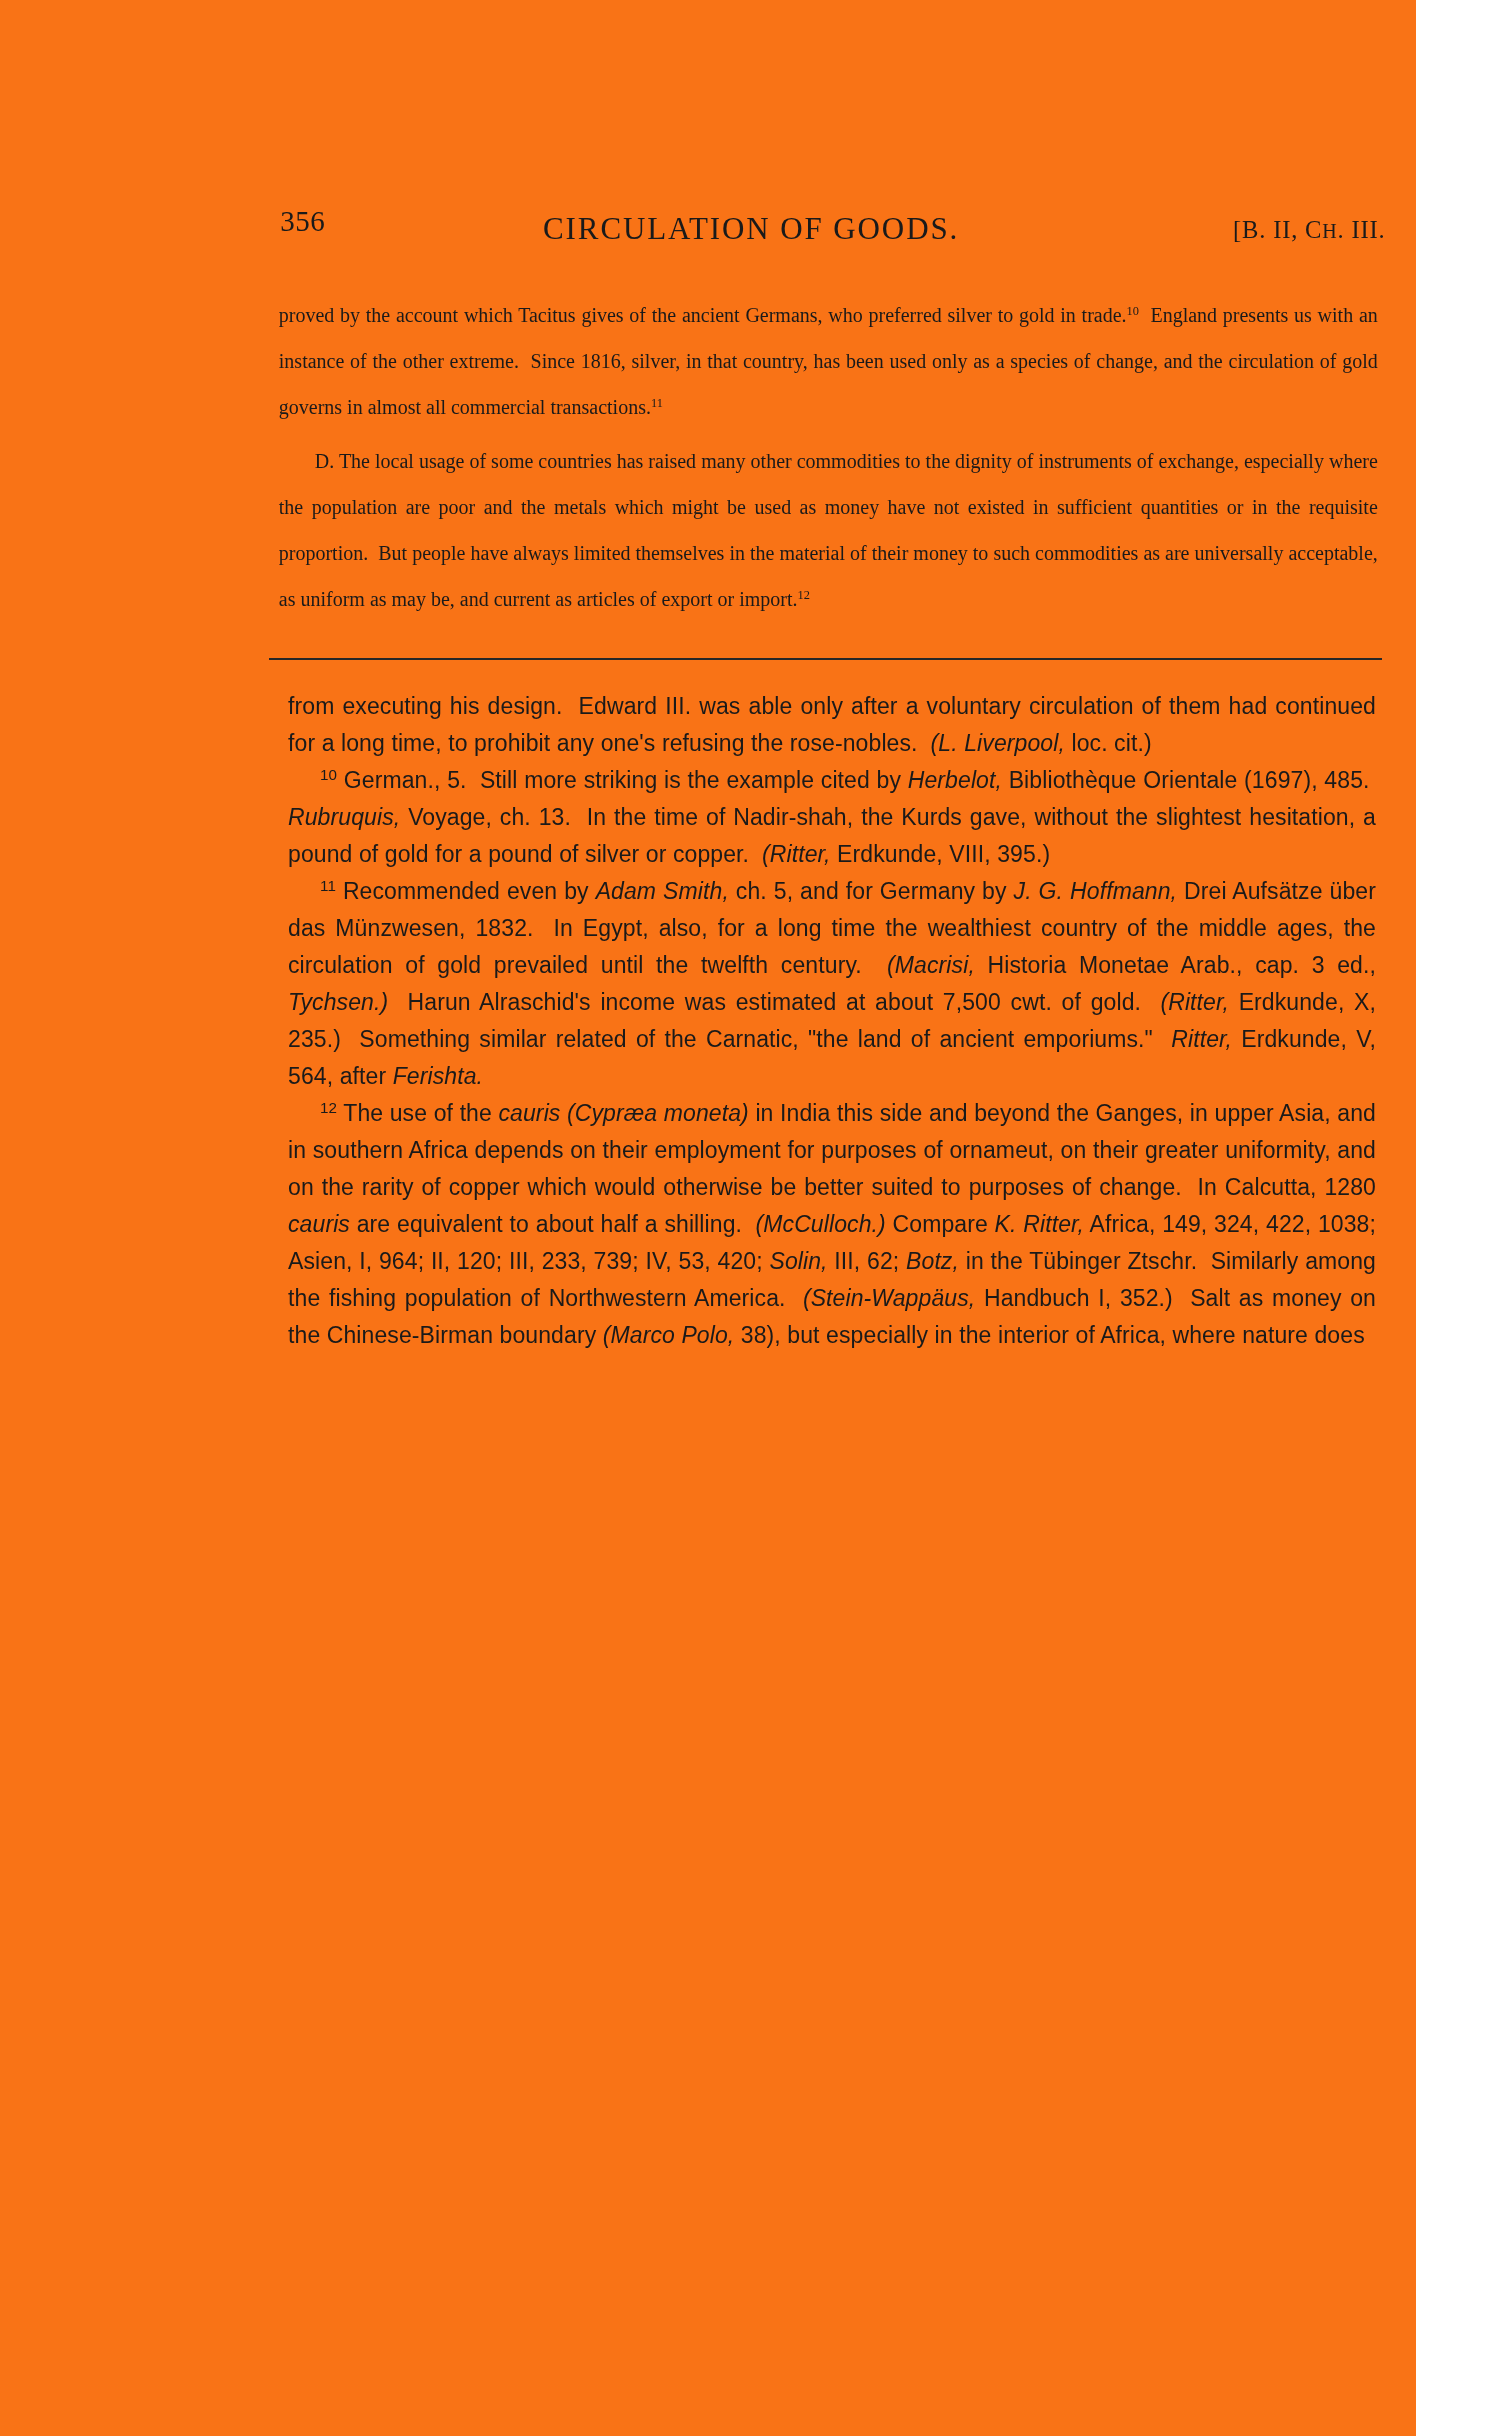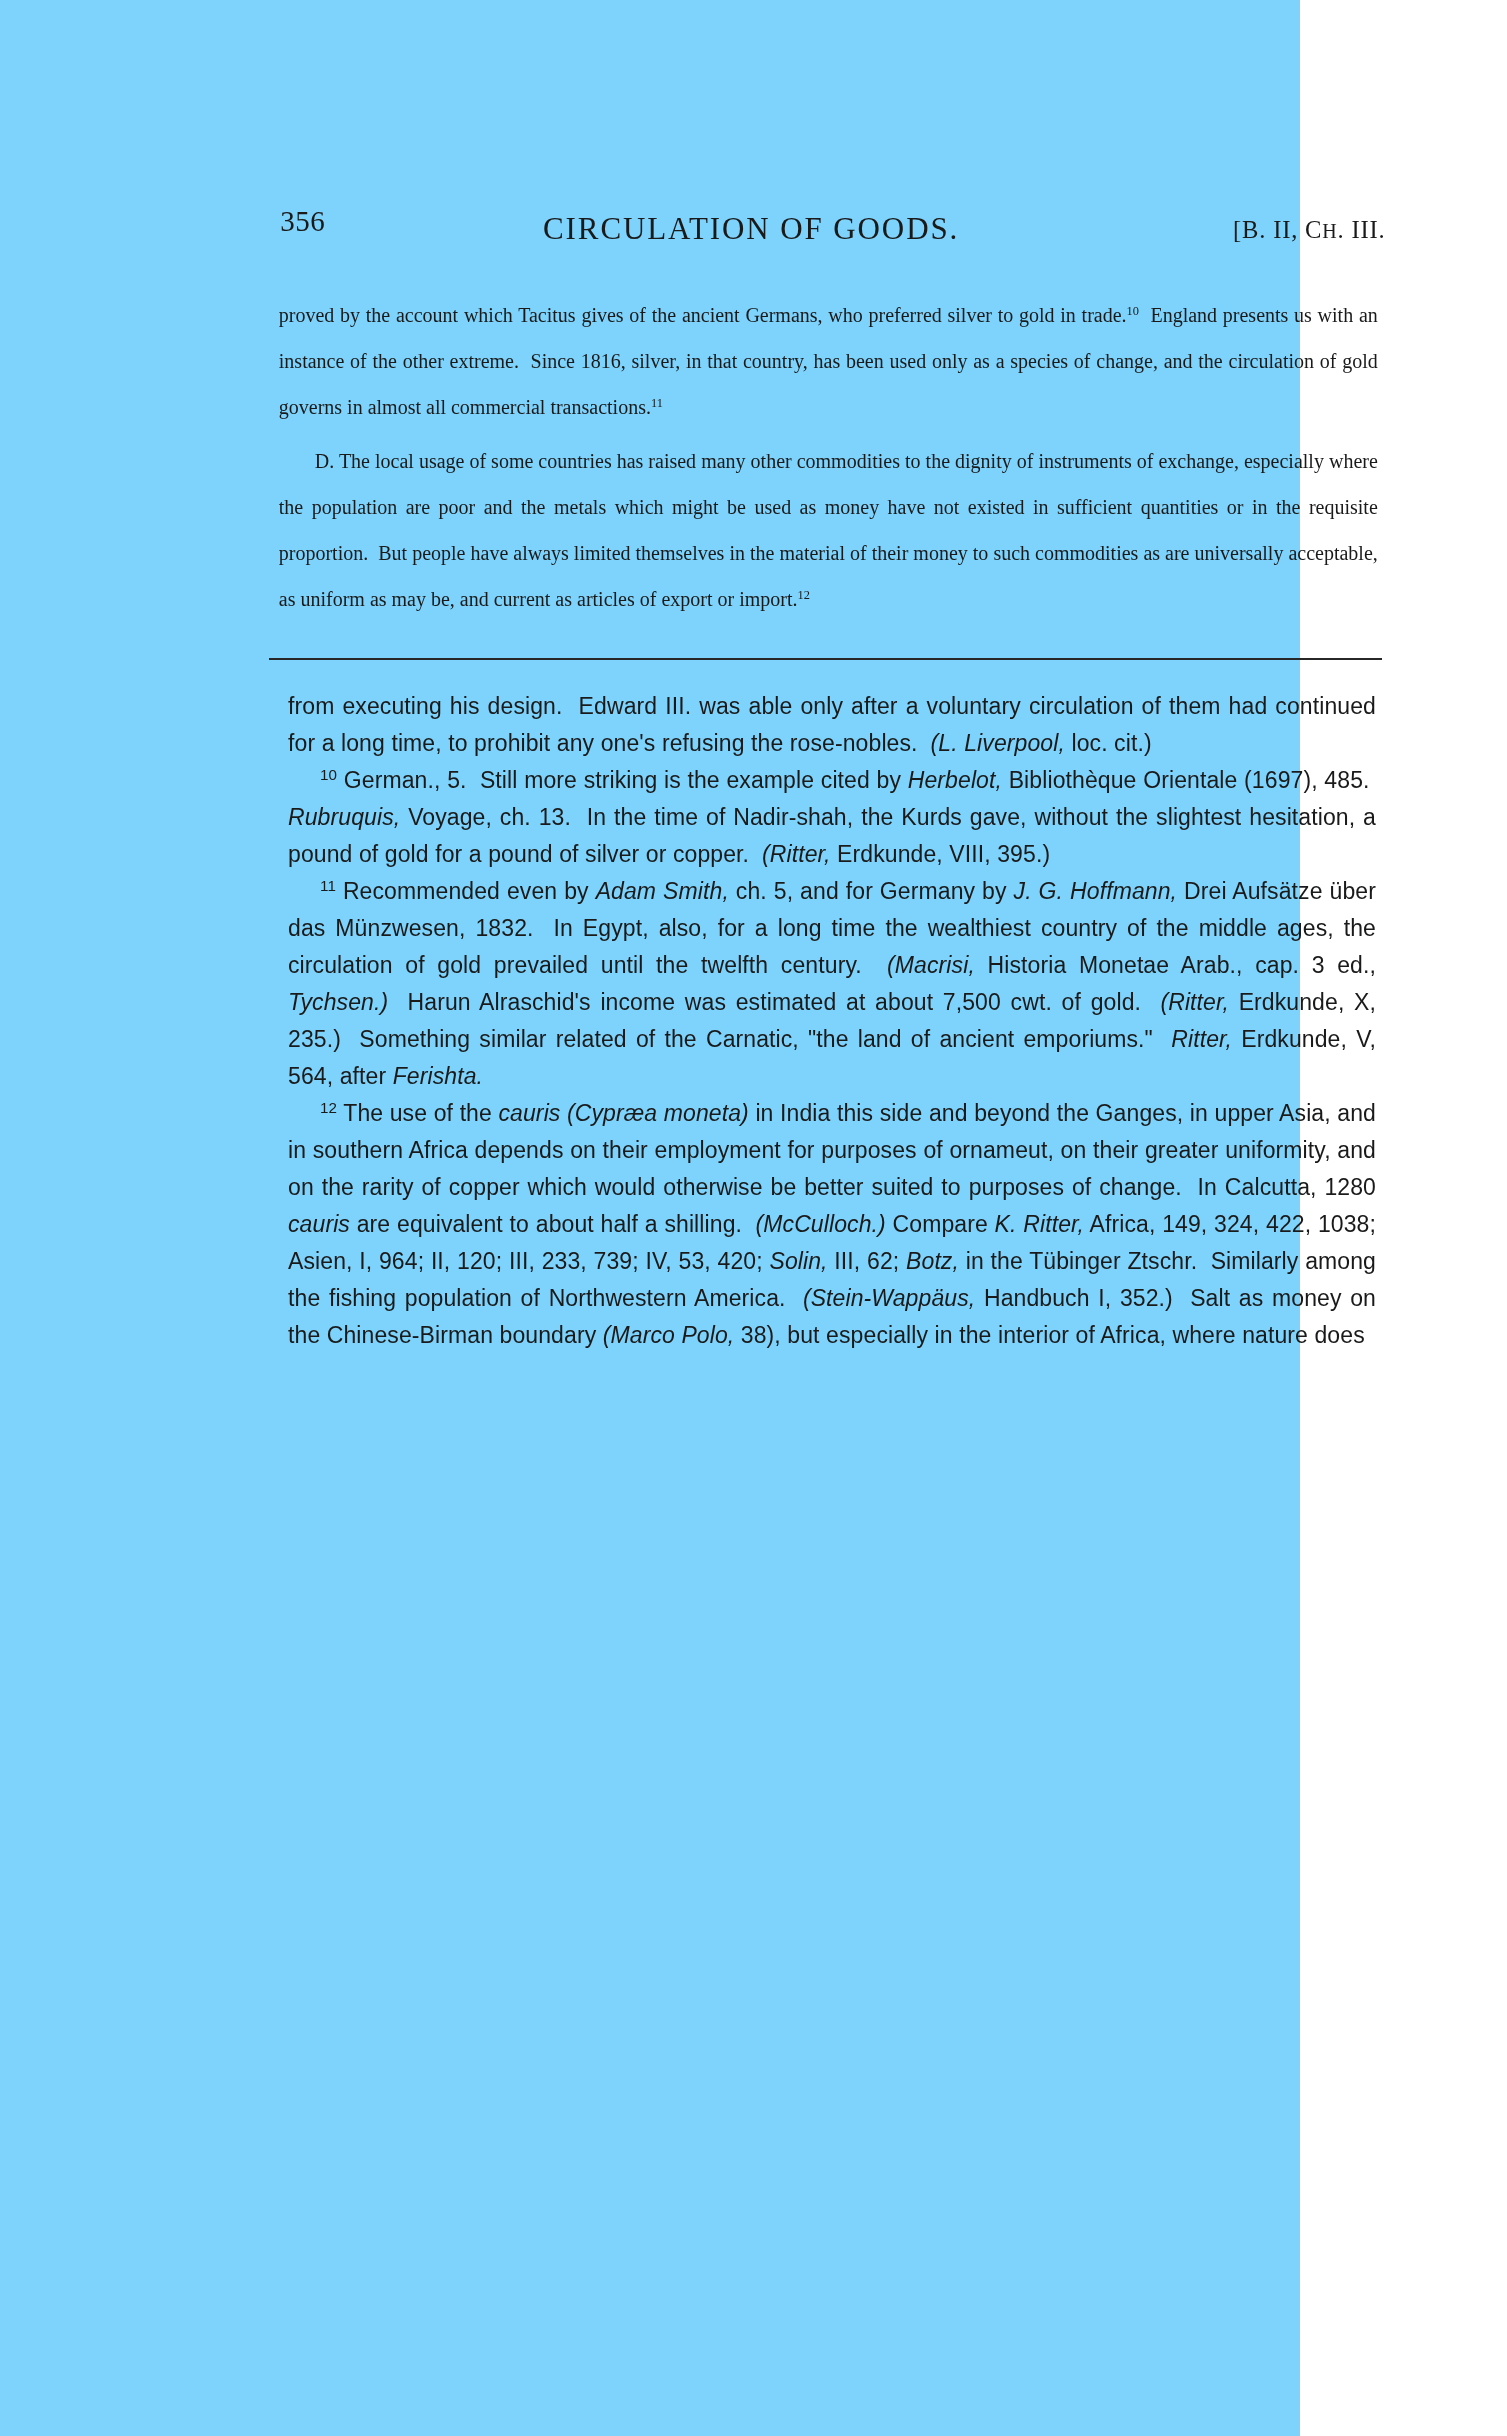--- a/index.html
+++ b/index.html
@@ -11,23 +11,23 @@
     width: 1508px;
     height: 2437px;
     position: relative;
     font-family: "Liberation Serif", serif;
     color: #1a1a1a;
     overflow: hidden;
   }
   .page {
     position: absolute;
     left: 0; top: 0;
-    width: 1300px;
+    width: 1416px;
     height: 2437px;
-    background: #7dd3fc;
+    background: #f97316;
   }
   .content {
     position: absolute;
     left: 267px;
     top: 203px;
     width: 1126px;
   }
   
   .runhead {
     position: relative;

